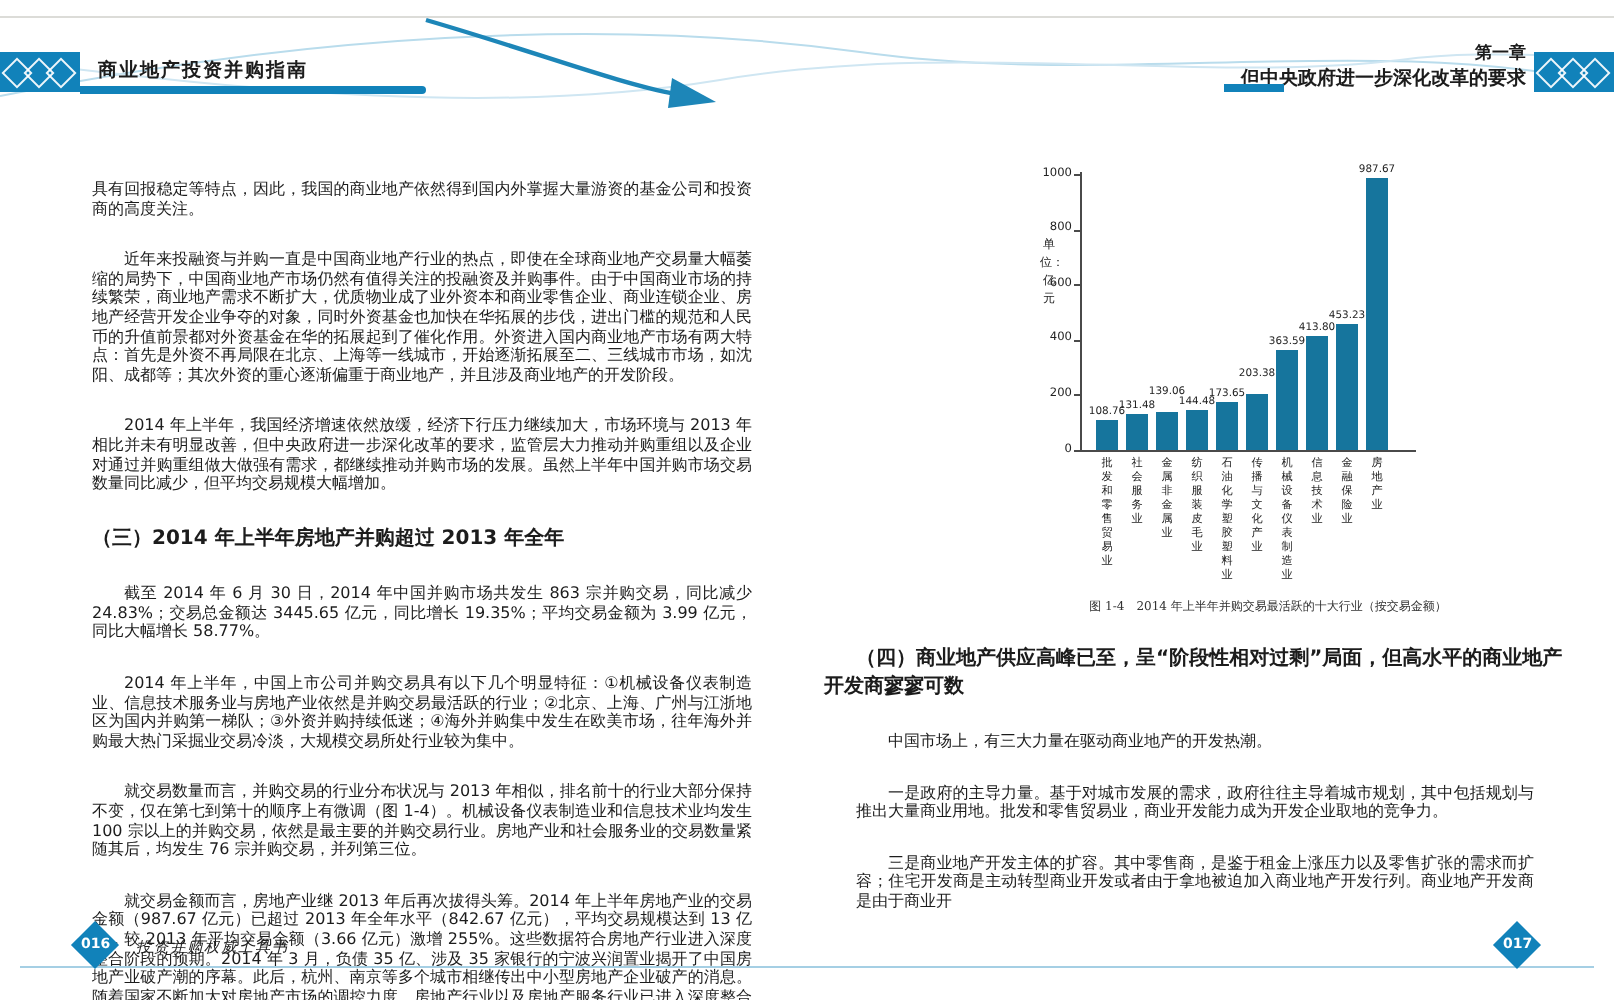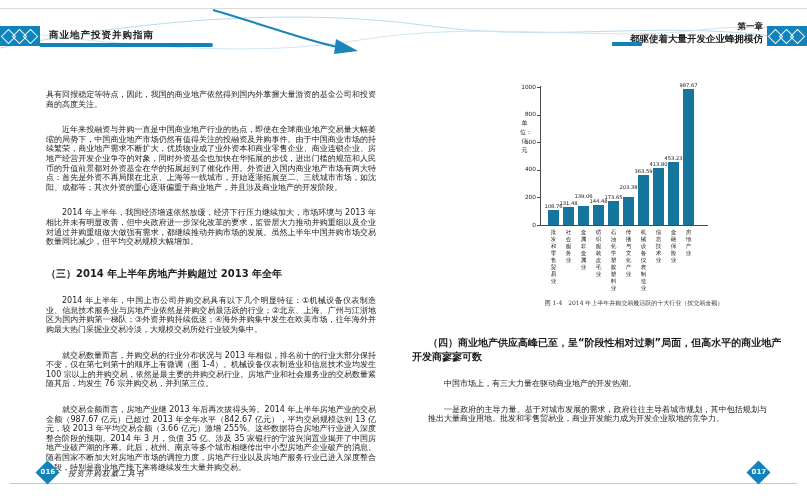--- a/index.html
+++ b/index.html
@@ -19,21 +19,21 @@
   .chapter-label{position:absolute;right:44px;top:21px;font-size:8.5px;font-weight:bold;}
   .chapter-title{position:absolute;right:44px;top:33px;font-size:9.5px;font-weight:bold;}
   .right-bar{position:absolute;left:612px;top:42px;width:30px;height:3.5px;background:#1182ba;}
   .header-svg{position:absolute;left:0;top:0;}
 
   
   .page-left{position:absolute;left:30px;top:74px;width:362px;}
   .page-right{position:absolute;left:412px;top:70px;width:371px;}
   .p{font-size:8px;line-height:9.6px;text-align:justify;margin:16px;}
   .p.indent{text-indent:2em;}
-  .h2{font-size:10px;font-weight:bold;line-height:13.5px;margin:20px 0 5px;text-indent:1.6em;}
+  .h2{font-size:10px;font-weight:bold;line-height:13.5px;margin:7px 0 5px;text-indent:1.6em;}
 
   
   .chart{position:relative;height:246px;}
   .chart .axis{position:absolute;background:#4a4a4a;}
   .chart .tick{position:absolute;background:#4a4a4a;}
   .chart .ticklab{position:absolute;font-size:5.8px;text-align:right;width:26px;color:#222;}
   .chart .unit{position:absolute;font-size:6px;line-height:9px;width:9px;word-break:break-all;
                text-align:center;color:#222;}
   .chart .bar{position:absolute;}
   .chart .vlab{position:absolute;font-size:5.2px;width:26px;text-align:center;color:#222;}
@@ -68,33 +68,34 @@
 
   <div class="corner left">
     <span class="dm" style="left:3px"></span>
     <span class="dm" style="left:14px"></span>
     <span class="dm" style="left:25px"></span>
   </div>
   <div class="book-title">商业地产投资并购指南</div>
   <div class="title-bar"></div>
 
   <div class="chapter-label">第一章</div>
-  <div class="chapter-title">都驱使着大量开发企业蜂拥模仿</div>
+  <div class="chapter-title">但中央政府进一步深化改革的要求</div>
   <div class="right-bar"></div>
   <div class="corner right">
     <span class="dm" style="left:3px"></span>
     <span class="dm" style="left:14px"></span>
     <span class="dm" style="left:25px"></span>
   </div>
 
   <div class="page-left" id="left-blocks">
       <div class="p">具有回报稳定等特点，因此，我国的商业地产依然得到国内外掌握大量游资的基金公司和投资商的高度关注。</div>
       <div class="p indent">近年来投融资与并购一直是中国商业地产行业的热点，即使在全球商业地产交易量大幅萎缩的局势下，中国商业地产市场仍然有值得关注的投融资及并购事件。由于中国商业市场的持续繁荣，商业地产需求不断扩大，优质物业成了业外资本和商业零售企业、商业连锁企业、房地产经营开发企业争夺的对象，同时外资基金也加快在华拓展的步伐，进出门槛的规范和人民币的升值前景都对外资基金在华的拓展起到了催化作用。外资进入国内商业地产市场有两大特点：首先是外资不再局限在北京、上海等一线城市，开始逐渐拓展至二、三线城市市场，如沈阳、成都等；其次外资的重心逐渐偏重于商业地产，并且涉及商业地产的开发阶段。</div>
       <div class="p indent">2014 年上半年，我国经济增速依然放缓，经济下行压力继续加大，市场环境与 2013 年相比并未有明显改善，但中央政府进一步深化改革的要求，监管层大力推动并购重组以及企业对通过并购重组做大做强有需求，都继续推动并购市场的发展。虽然上半年中国并购市场交易数量同比减少，但平均交易规模大幅增加。</div>
       <div class="h2">（三）2014 年上半年房地产并购超过 2013 年全年</div>
+      <div class="p indent">截至 2014 年 6 月 30 日，2014 年中国并购市场共发生 863 宗并购交易，同比减少 24.83%；交易总金额达 3445.65 亿元，同比增长 19.35%；平均交易金额为 3.99 亿元，同比大幅增长 58.77%。</div>
       <div class="p indent">2014 年上半年，中国上市公司并购交易具有以下几个明显特征：①机械设备仪表制造业、信息技术服务业与房地产业依然是并购交易最活跃的行业；②北京、上海、广州与江浙地区为国内并购第一梯队；③外资并购持续低迷；④海外并购集中发生在欧美市场，往年海外并购最大热门采掘业交易冷淡，大规模交易所处行业较为集中。</div>
       <div class="p indent">就交易数量而言，并购交易的行业分布状况与 2013 年相似，排名前十的行业大部分保持不变，仅在第七到第十的顺序上有微调（图 1-4）。机械设备仪表制造业和信息技术业均发生 100 宗以上的并购交易，依然是最主要的并购交易行业。房地产业和社会服务业的交易数量紧随其后，均发生 76 宗并购交易，并列第三位。</div>
       <div class="p indent">就交易金额而言，房地产业继 2013 年后再次拔得头筹。2014 年上半年房地产业的交易金额（987.67 亿元）已超过 2013 年全年水平（842.67 亿元），平均交易规模达到 13 亿元，较 2013 年平均交易金额（3.66 亿元）激增 255%。这些数据符合房地产行业进入深度整合阶段的预期。2014 年 3 月，负债 35 亿、涉及 35 家银行的宁波兴润置业揭开了中国房地产业破产潮的序幕。此后，杭州、南京等多个城市相继传出中小型房地产企业破产的消息。随着国家不断加大对房地产市场的调控力度，房地产行业以及房地产服务行业已进入深度整合阶段，特别是商业地产接下来将继续发生大量并购交易。</div>
     </div>
 
   <div class="page-right">
     <div class="chart" id="chart">
       <div class="caption">图 1-4　2014 年上半年并购交易最活跃的十大行业（按交易金额）</div>
     <div class="axis" style="left: 128px; top: 16px; width: 1px; height: 139px;"></div>
         <div class="axis" style="left: 128px; top: 155px; width: 168px; height: 1px;"></div>
@@ -139,20 +140,21 @@
         <div class="vlab" style="left: 248.5px; top: 85.4543px;">453.23</div>
         <div class="clab" style="left: 257px; top: 159px;">金融保险业</div>
         <div class="bar" style="left: 271px; top: 18.7015px; width: 11px; height: 136.298px; background: rgb(22, 117, 157);"></div>
         <div class="vlab" style="left: 263.5px; top: 11.7015px;">987.67</div>
         <div class="clab" style="left: 272px; top: 159px;">房地产业</div>
       </div>
     <div id="right-blocks">
         <div class="h2">（四）商业地产供应高峰已至，呈“阶段性相对过剩”局面，但高水平的商业地产开发商寥寥可数</div>
         <div class="p indent">中国市场上，有三大力量在驱动商业地产的开发热潮。</div>
         <div class="p indent">一是政府的主导力量。基于对城市发展的需求，政府往往主导着城市规划，其中包括规划与推出大量商业用地。批发和零售贸易业，商业开发能力成为开发企业取地的竞争力。</div>
+        <div class="p indent">三是商业地产开发主体的扩容。其中零售商，是鉴于租金上涨压力以及零售扩张的需求而扩容；住宅开发商是主动转型商业开发或者由于拿地被迫加入商业地产开发行列。商业地产开发商是由于商业开</div>
       </div>
   </div>
 
   <div class="footer-line"></div>
   <div class="pagenum pl">
       <span>016</span>
     </div>
   <div class="tagline-left">投资并购权威工具书</div>
   <div class="pagenum pr">
       <span>017</span>

